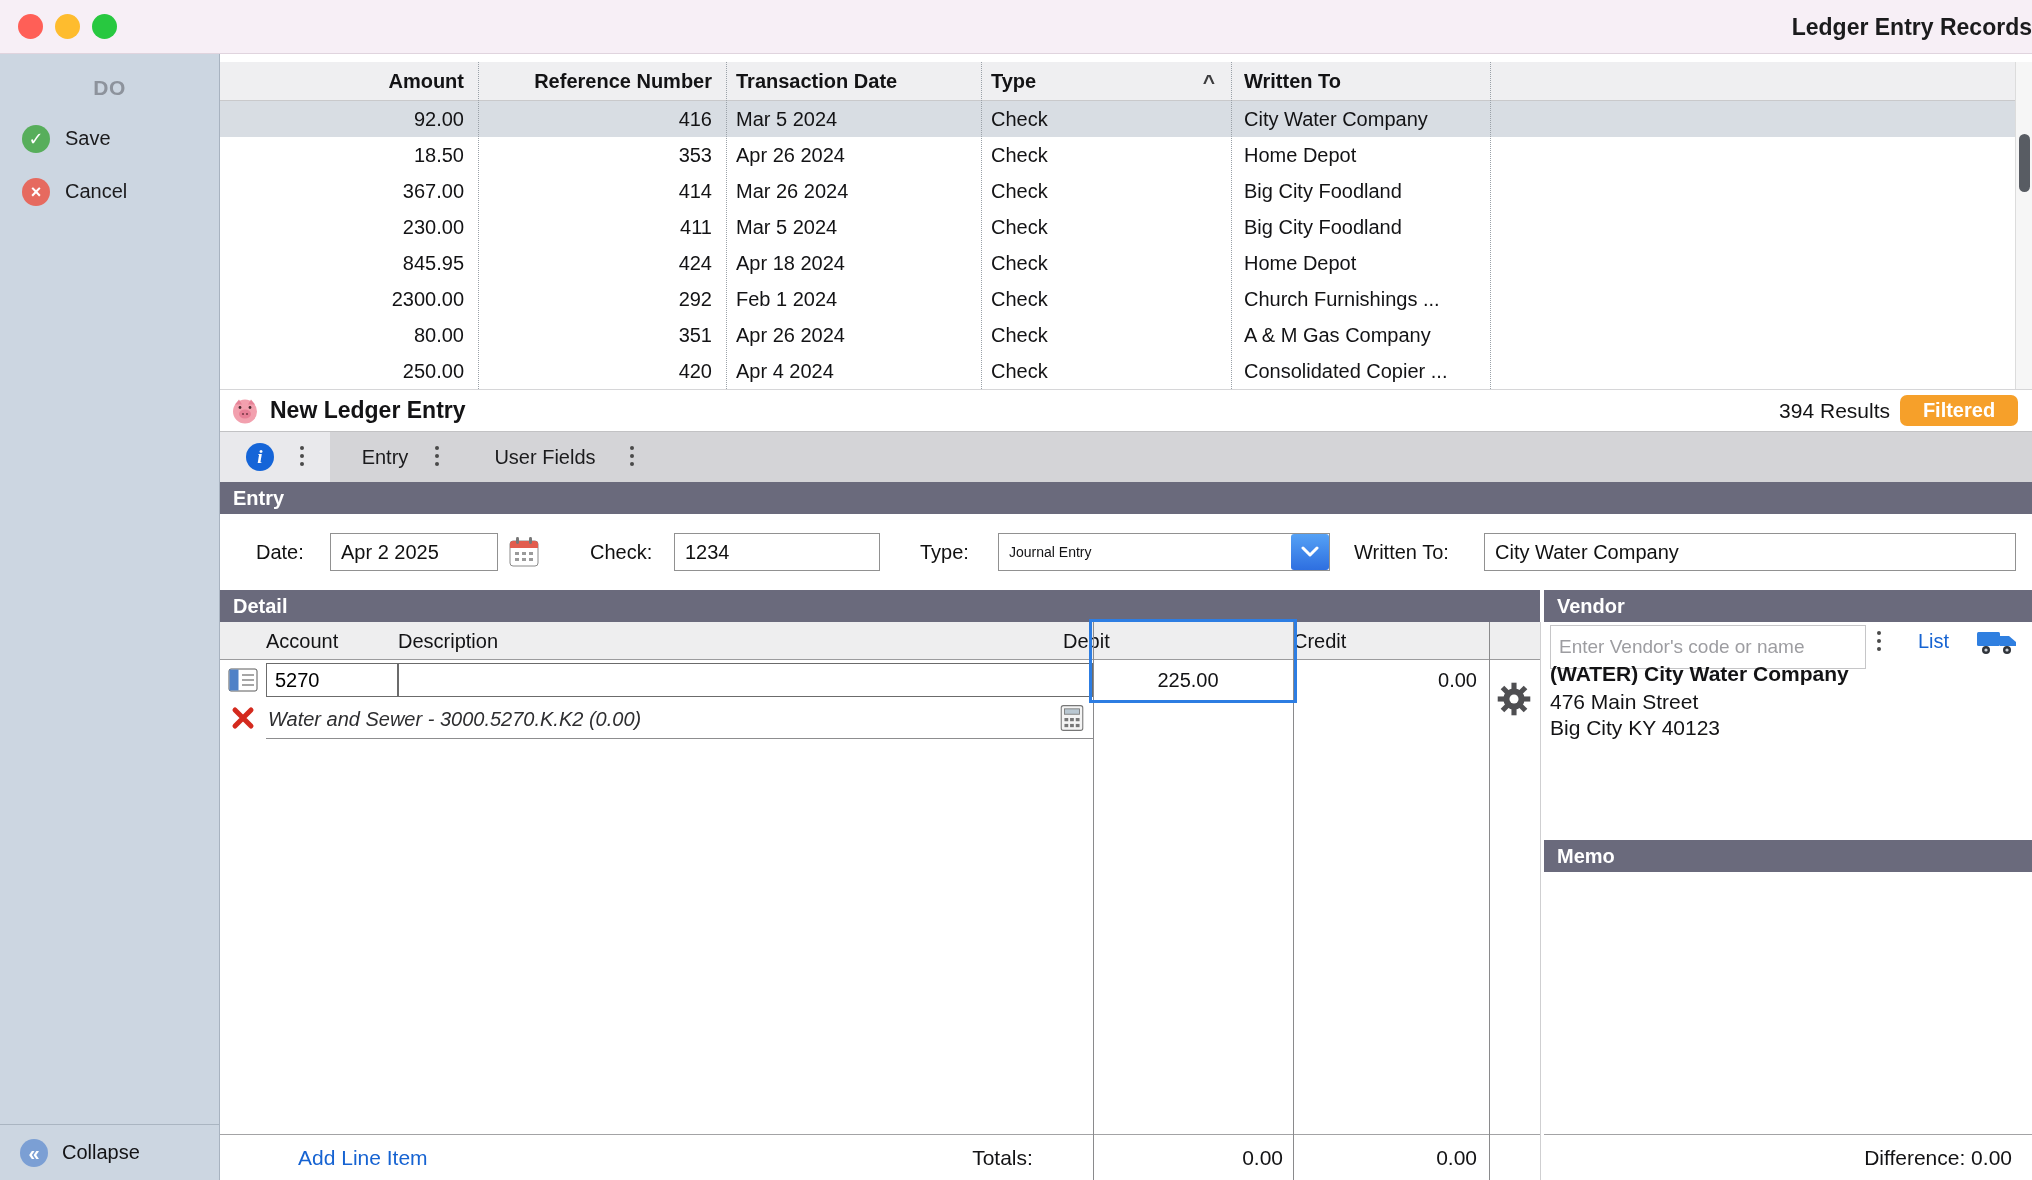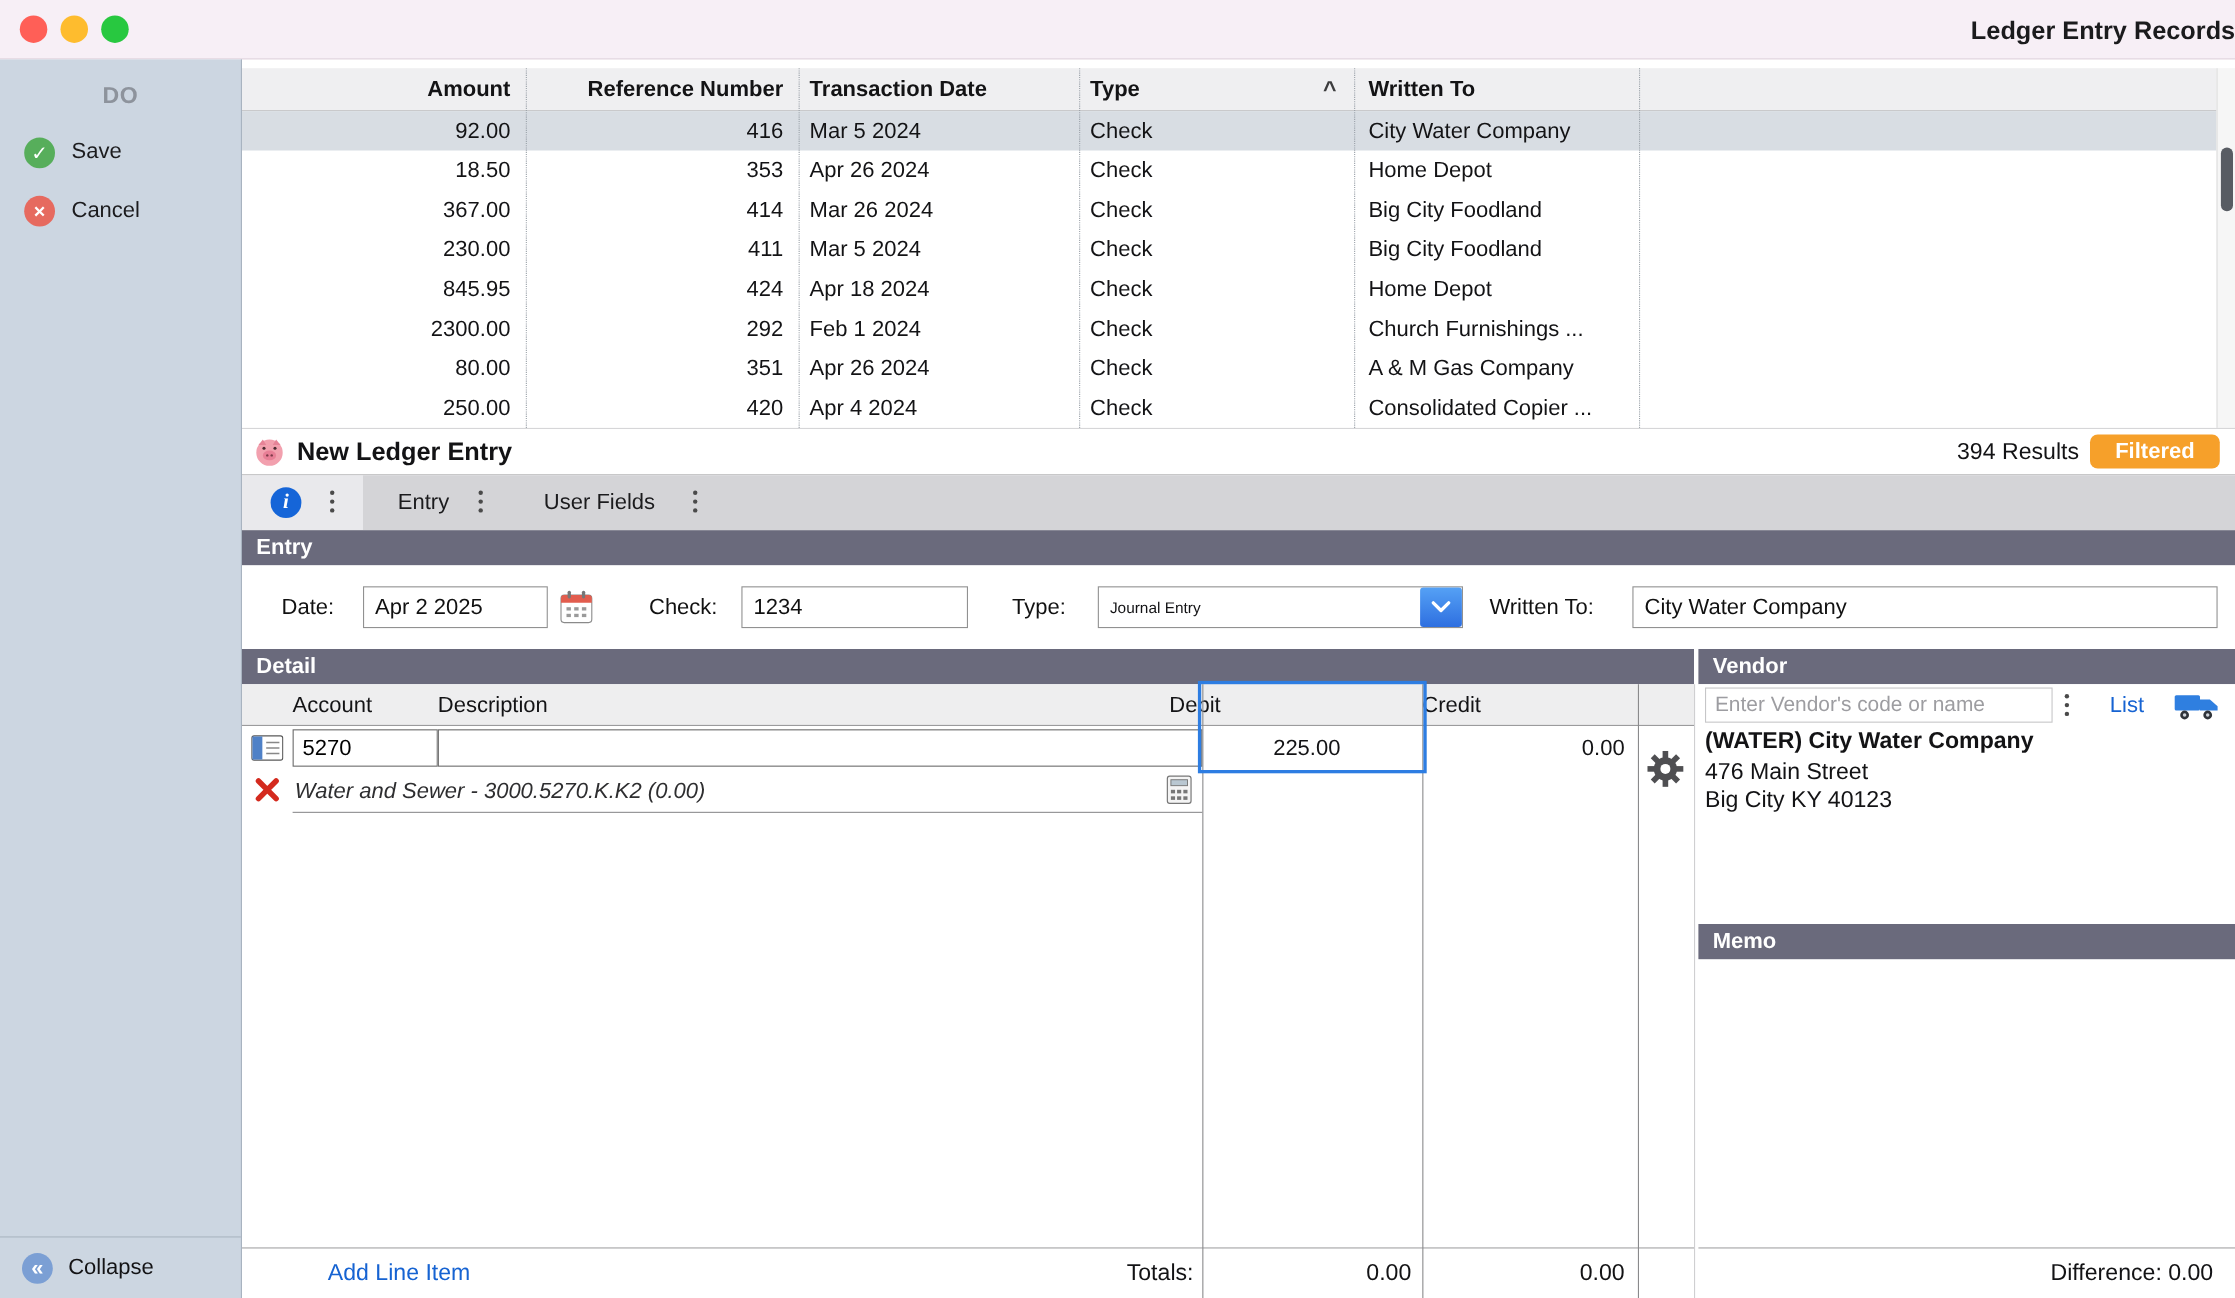--- a/index.html
+++ b/index.html
@@ -97,26 +97,26 @@
   #cell-debit  { position:absolute; left:873px; top:0; width:200px; height:40px; line-height:40px; text-align:center; padding-right:10px; }
   #cell-credit { position:absolute; left:1073px; top:0; width:196px; height:40px; line-height:40px; text-align:right; padding-right:12px; }
   #gear-btn { position:absolute; left:1277px; top:22px; width:34px; height:34px; }
   #del-row-btn { position:absolute; left:10px; top:45px; width:26px; height:26px; }
   #account-hint { position:absolute; left:48px; top:40px; height:38px; line-height:38px; font-style:italic; color:#2e2e30; white-space:nowrap; }
   #calc-btn { position:absolute; left:838px; top:44px; width:28px; height:28px; }
   #hint-underline { position:absolute; left:46px; top:78px; width:827px; border-bottom:1px solid #8d8d8f; }
   
   #dt-foot { position:absolute; left:220px; top:1134px; width:1320px; height:46px; background:#fff; border-top:1px solid #a3a3a5; font-size:21px; }
   #add-line { position:absolute; left:78px; top:0; height:46px; line-height:46px; color:#1663d2; }
-  #totals-label { position:absolute; left:700px; width:165px; text-align:right; line-height:46px; }
+  #totals-label { position:absolute; left:700px; width:165px; text-align:center; line-height:46px; }
   #total-debit  { position:absolute; left:873px; width:200px; text-align:right; padding-right:10px; line-height:46px; }
   #total-credit { position:absolute; left:1073px; width:196px; text-align:right; padding-right:12px; line-height:46px; }
   
   #vendor-row { position:absolute; left:1544px; top:622px; width:488px; height:38px; background:#fff; }
-  #vendor-input { position:absolute; left:6px; top:3px; width:316px; height:32px; border:1px solid #c6c6c8; font-size:19px; padding:0 8px; font-family:inherit; color:#000000; }
+  #vendor-input { position:absolute; left:6px; top:3px; width:316px; height:44px; border:1px solid #c6c6c8; font-size:19px; padding:0 8px; font-family:inherit; color:#000000; }
   #vendor-input::placeholder { color:#9d9da1; }
   #vendor-dots { position:absolute; left:333px; top:9px; }
   #vendor-list { position:absolute; left:374px; top:0; height:38px; line-height:38px; color:#1663d2; font-size:20px; }
   #truck-btn { position:absolute; left:432px; top:5px; width:42px; height:30px; }
   #vendor-name  { position:absolute; left:1550px; top:662px; font-weight:bold; font-size:21px; }
   #vendor-addr1 { position:absolute; left:1550px; top:690px; font-size:21px; }
   #vendor-addr2 { position:absolute; left:1550px; top:716px; font-size:21px; }
   #vendor-foot { position:absolute; left:1544px; top:1134px; width:488px; height:46px; background:#fff; border-top:1px solid #a3a3a5; }
   #difference { position:absolute; right:20px; top:0; height:46px; line-height:46px; font-size:21px; }
 </style>

